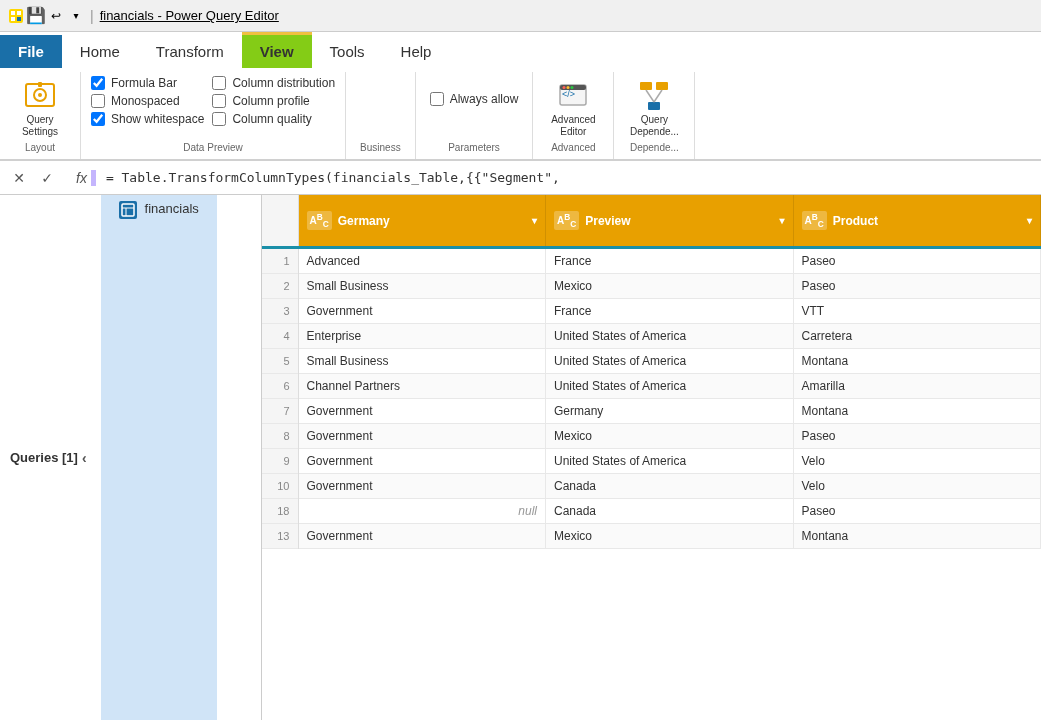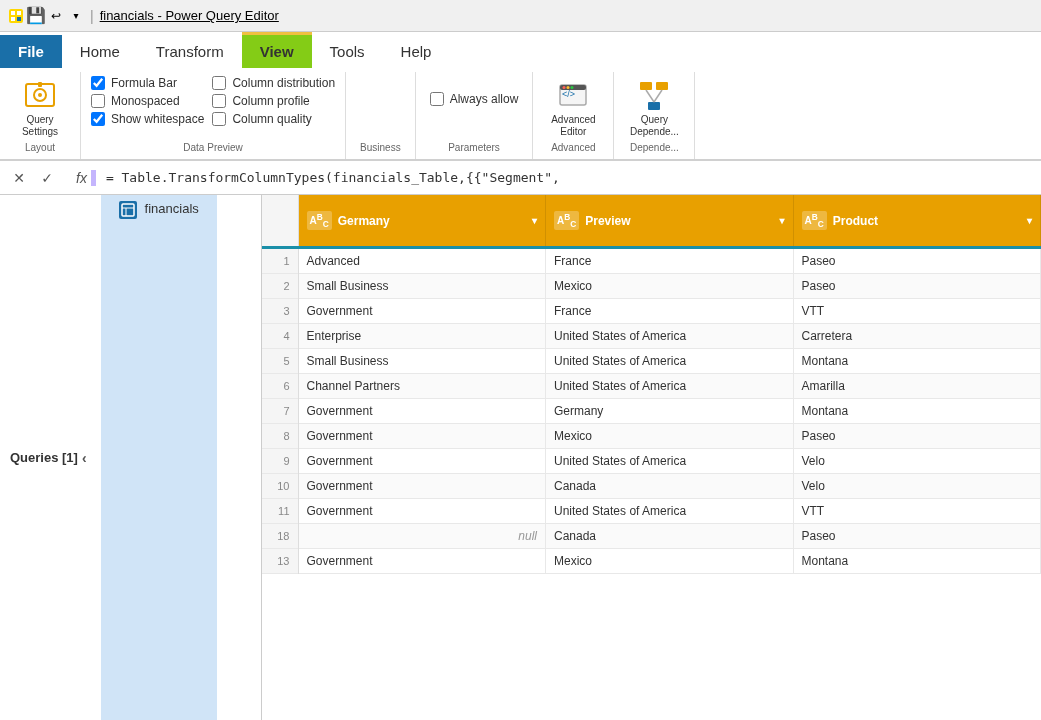--- a/index.html
+++ b/index.html
@@ -516,26 +516,20 @@
             <td>United States of America</td>
             <td>Velo</td>
           </tr>
           <tr>
             <td class="row-num">10</td>
             <td>Government</td>
             <td>Canada</td>
             <td>Velo</td>
           </tr>
           <tr>
-            <td class="row-num">11</td>
-            <td>Government</td>
-            <td>United States of America</td>
-            <td>VTT</td>
-          </tr>
-          <tr>
             <td class="row-num">18</td>
             <td class="null-val">null</td>
             <td>Canada</td>
             <td>Paseo</td>
           </tr>
           <tr>
             <td class="row-num">13</td>
             <td>Government</td>
             <td>Mexico</td>
             <td>Montana</td>

